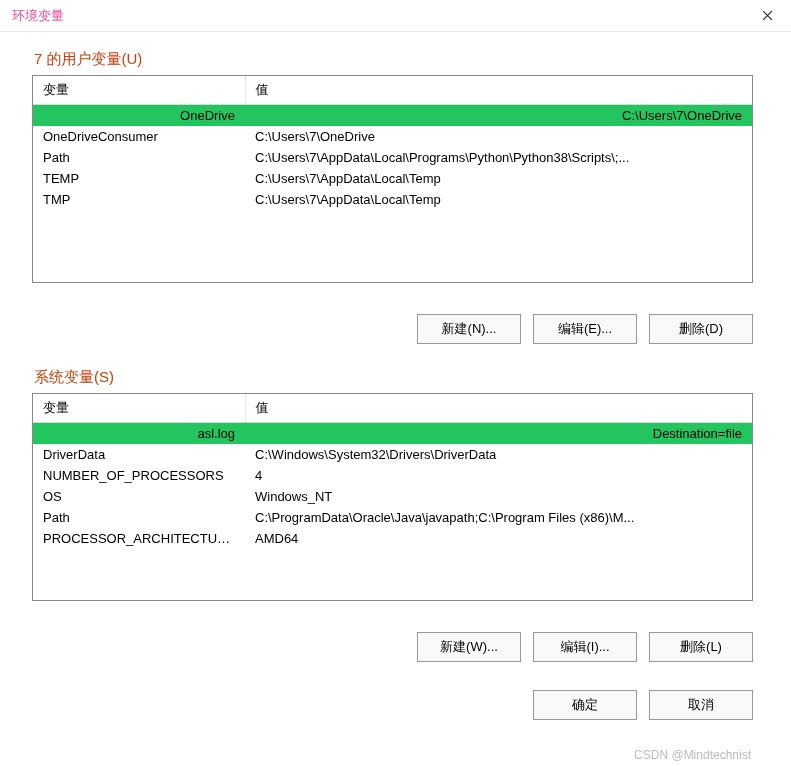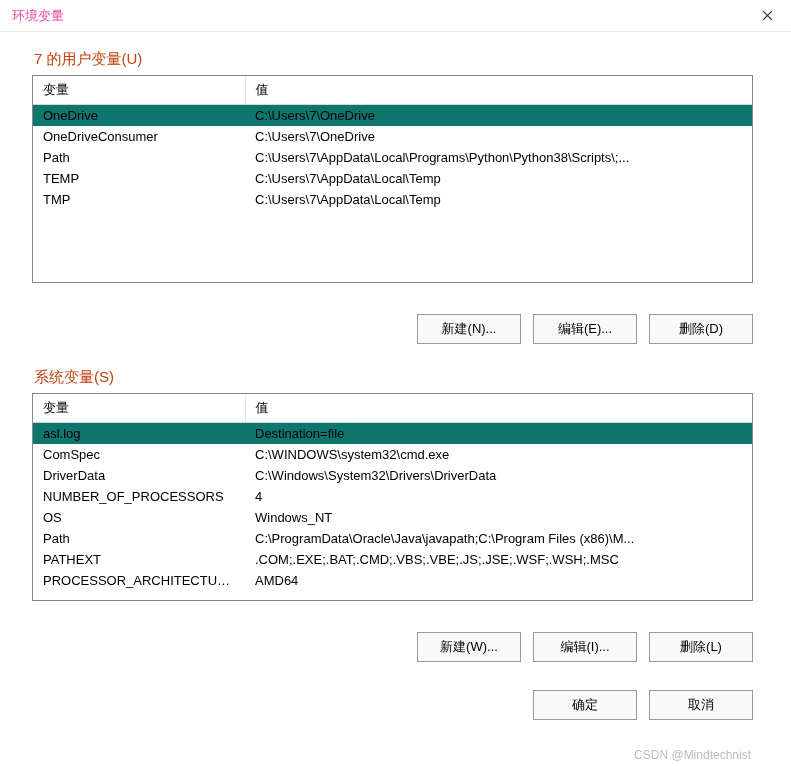--- a/index.html
+++ b/index.html
@@ -74,21 +74,21 @@
       top: 0;
     }
     .tbl th:first-child { width: 212px; border-right: 1px solid #e8e8e8;}
     .tbl td {
       font-size: 13px;
       padding: 3px 10px;
       white-space: nowrap;
       overflow: hidden;
       text-overflow: ellipsis;
     }
-    .tbl tbody tr.sel td { background: #0f766e; }
+    .tbl tbody tr.sel td { background: #22c55e; text-align: right; }
     .btn-row {
       display: flex;
       justify-content: flex-end;
       gap: 12px;
       margin-top: 31px;
     }
     .btn {
       min-width: 104px;
       height: 30px;
       border: 1px solid #999;
@@ -187,42 +187,34 @@
               <th>变量</th>
               <th>值</th>
             </tr>
           </thead>
           <tbody id="system-rows">
               <tr class="sel">
                 <td>asl.log</td>
                 <td>Destination=file</td>
               </tr>
               <tr>
-                <td>ComSpec</td>
-                <td>C:\WINDOWS\system32\cmd.exe</td>
-              </tr>
-              <tr>
                 <td>DriverData</td>
                 <td>C:\Windows\System32\Drivers\DriverData</td>
               </tr>
               <tr>
                 <td>NUMBER_OF_PROCESSORS</td>
                 <td>4</td>
               </tr>
               <tr>
                 <td>OS</td>
                 <td>Windows_NT</td>
               </tr>
               <tr>
                 <td>Path</td>
                 <td>C:\ProgramData\Oracle\Java\javapath;C:\Program Files (x86)\M...</td>
-              </tr>
-              <tr>
-                <td>PATHEXT</td>
-                <td>.COM;.EXE;.BAT;.CMD;.VBS;.VBE;.JS;.JSE;.WSF;.WSH;.MSC</td>
               </tr>
               <tr>
                 <td>PROCESSOR_ARCHITECTURE</td>
                 <td>AMD64</td>
               </tr>
             </tbody>
         </table>
       </div>
     </div>
     <div class="btn-row">

